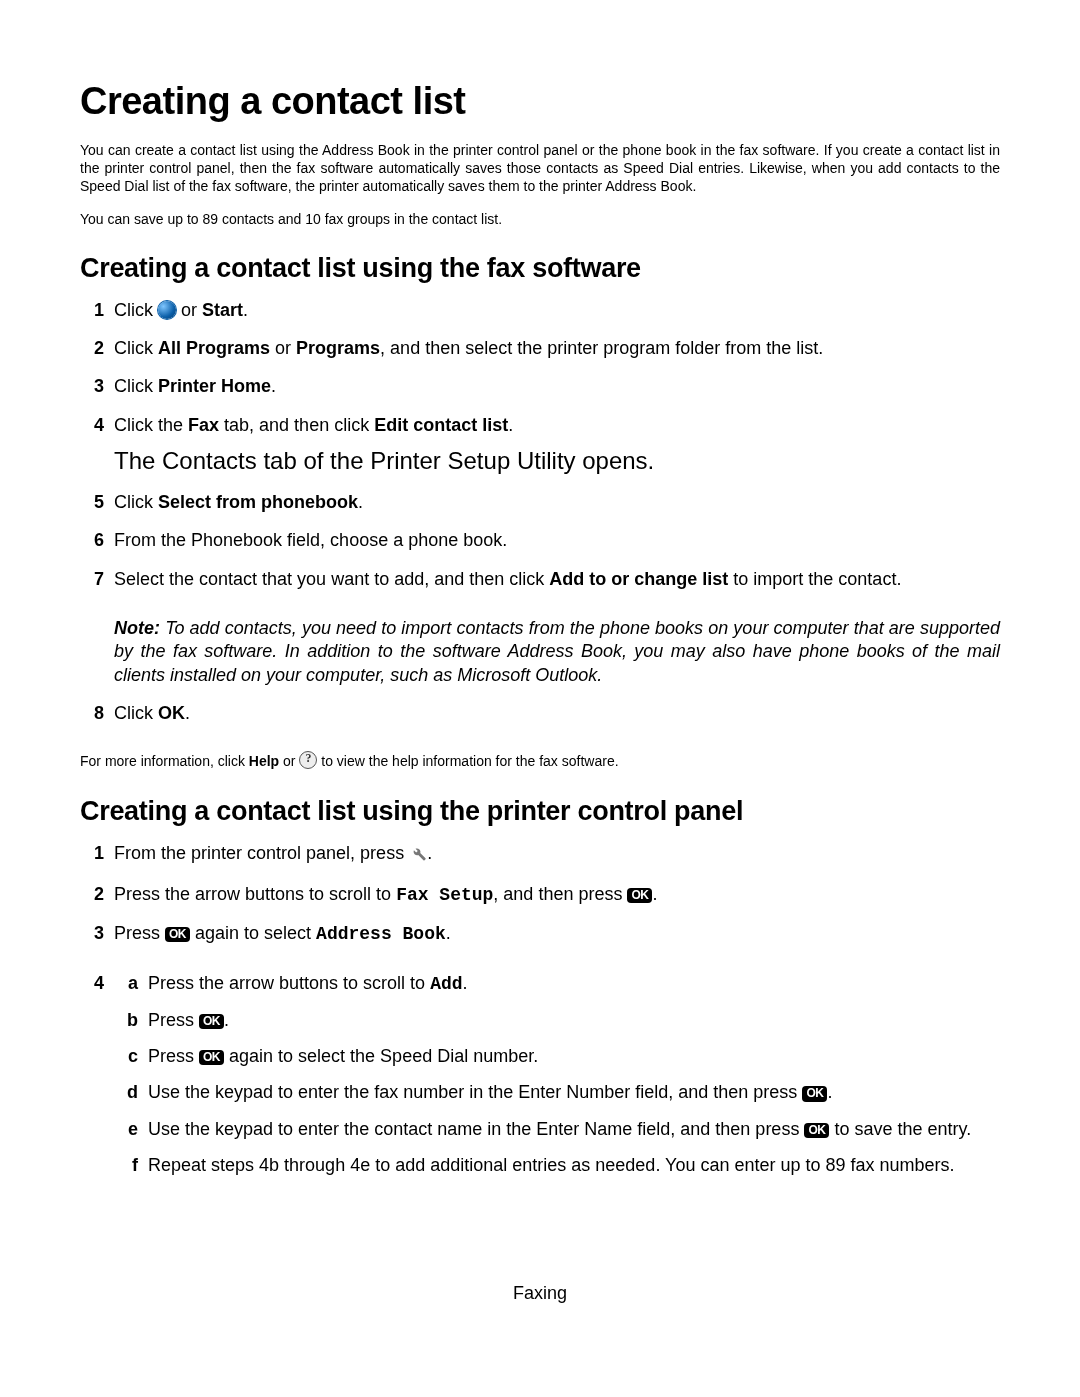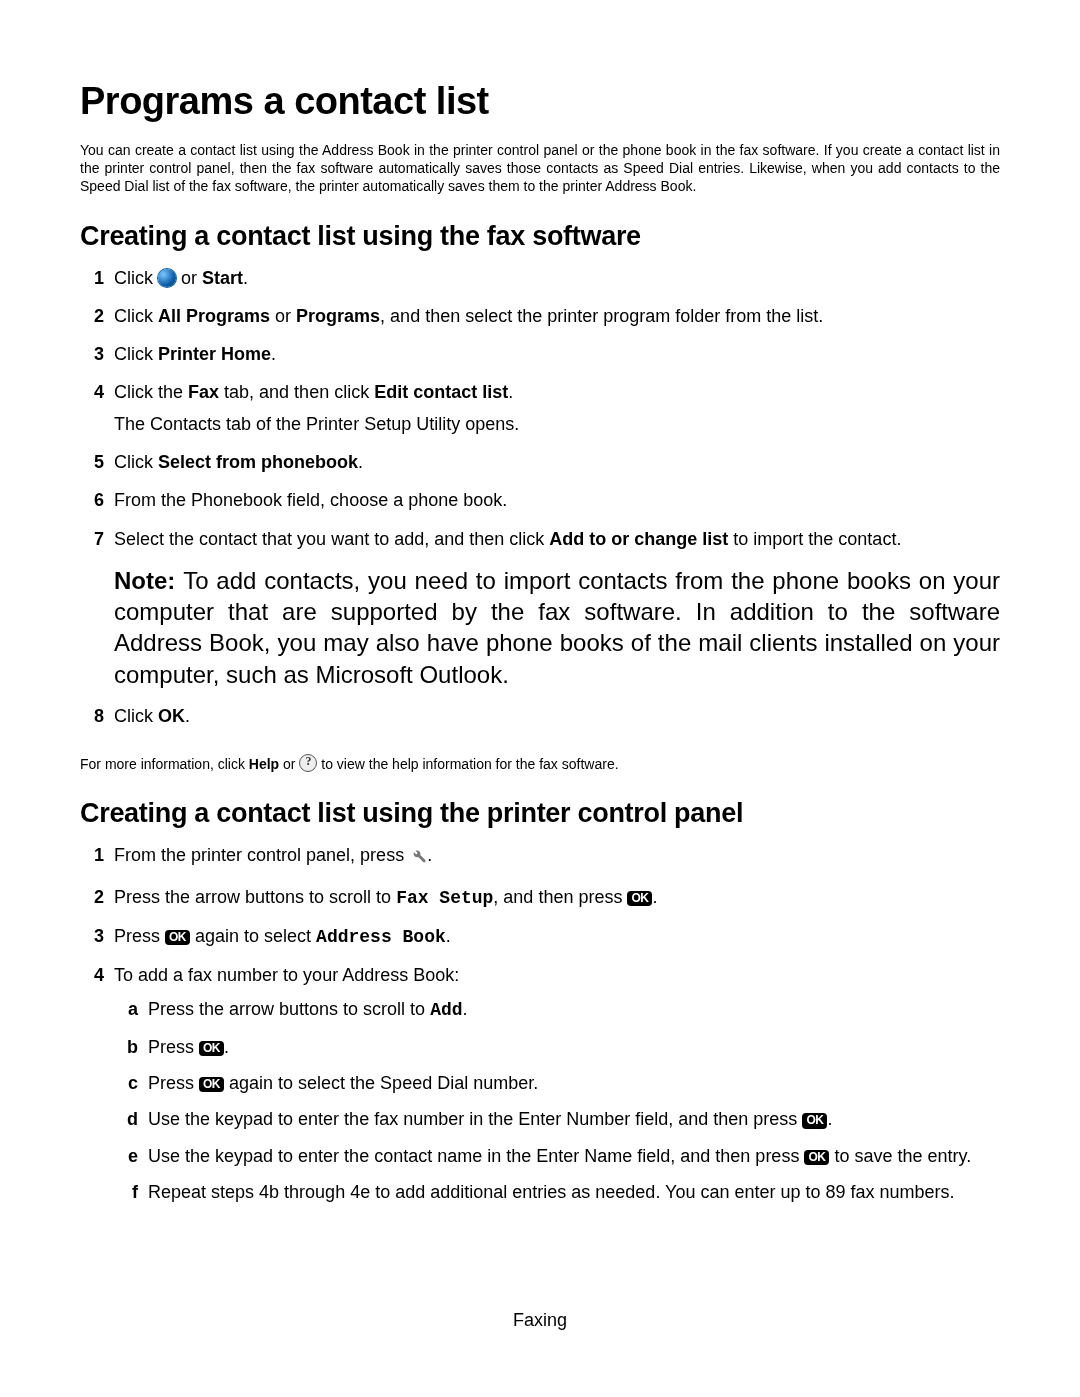--- a/index.html
+++ b/index.html
@@ -77,29 +77,30 @@
     left: 0;
     top: 0;
     font-weight: 700;
     font-size: 18px;
     width: 24px;
     text-align: right;
   }
   .subpara {
     display: block;
     margin-top: 8px;
-    font-size: 18px;
+    font-size: 24px;
     line-height: 1.3;
   }
   .note {
     display: block;
-    margin-top: 14px;
-    font-size: 24px;
+    margin-top: 26px;
+    font-size: 18px;
     line-height: 1.3;
     text-align: justify;
+    font-style: italic;
   }
   .mono {
     font-family: "Courier New", monospace;
     font-weight: 700;
     margin-top: 24px;
   }
   .icon-orb {
     display: inline-block;
     width: 18px; height: 18px;
     border-radius: 50%;
@@ -152,23 +153,24 @@
   .footer-chapter {
     font-family: "Trebuchet MS", sans-serif;
     font-weight: 400;
   }
 </style>
 </head>
 <body>
 
 <div class="page">
 
-  <h1>Programs a contact list</h1>
+  <h1>Creating a contact list</h1>
 
   <p class="para">You can create a contact list using the Address Book in the printer control panel or the phone book in the fax software. If you create a contact list in the printer control panel, then the fax software automatically saves those contacts as Speed Dial entries. Likewise, when you add contacts to the Speed Dial list of the fax software, the printer automatically saves them to the printer Address Book.</p>
+  <p class="para">You can save up to 89 contacts and 10 fax groups in the contact list.</p>
 
   <h2>Creating a contact list using the fax software</h2>
 
   <ol class="steps">
     <li>
       <span>Click </span><span class="icon-orb"></span><span> or </span><strong>Start</strong>.
     </li>
     <li>
       <span>Click </span><strong>All Programs</strong><span> or </span><strong>Programs</strong><span>, and then select the printer program folder from the list.</span>
     </li>
@@ -204,21 +206,20 @@
             <path fill="#777" d="M22 19l-7-7c.6-1.6.2-3.5-1.1-4.8-1.4-1.4-3.5-1.7-5.2-.9l3 3-2.1 2.1-3-3c-.8 1.7-.5 3.8.9 5.2 1.3 1.3 3.2 1.7 4.8 1.1l7 7c.4.4 1 .4 1.4 0l1.3-1.3c.4-.4.4-1 0-1.4z"></path>
           </svg></span>.
     </li>
     <li>
       <span>Press the arrow buttons to scroll to </span><span class="mono">Fax Setup</span><span>, and then press </span><span class="ok-badge">OK</span>.
     </li>
     <li>
       <span>Press </span><span class="ok-badge">OK</span><span> again to select </span><span class="mono">Address Book</span>.
     </li>
     <li>
-      <span>To add a fax number to your Address Book:</span>
       <ol class="sub">
         <li>
           <span>Press the arrow buttons to scroll to </span><span class="mono">Add</span>.
         </li>
         <li>
           <span>Press </span><span class="ok-badge">OK</span>.
         </li>
         <li>
           <span>Press </span><span class="ok-badge">OK</span><span> again to select the Speed Dial number.</span>
         </li>

